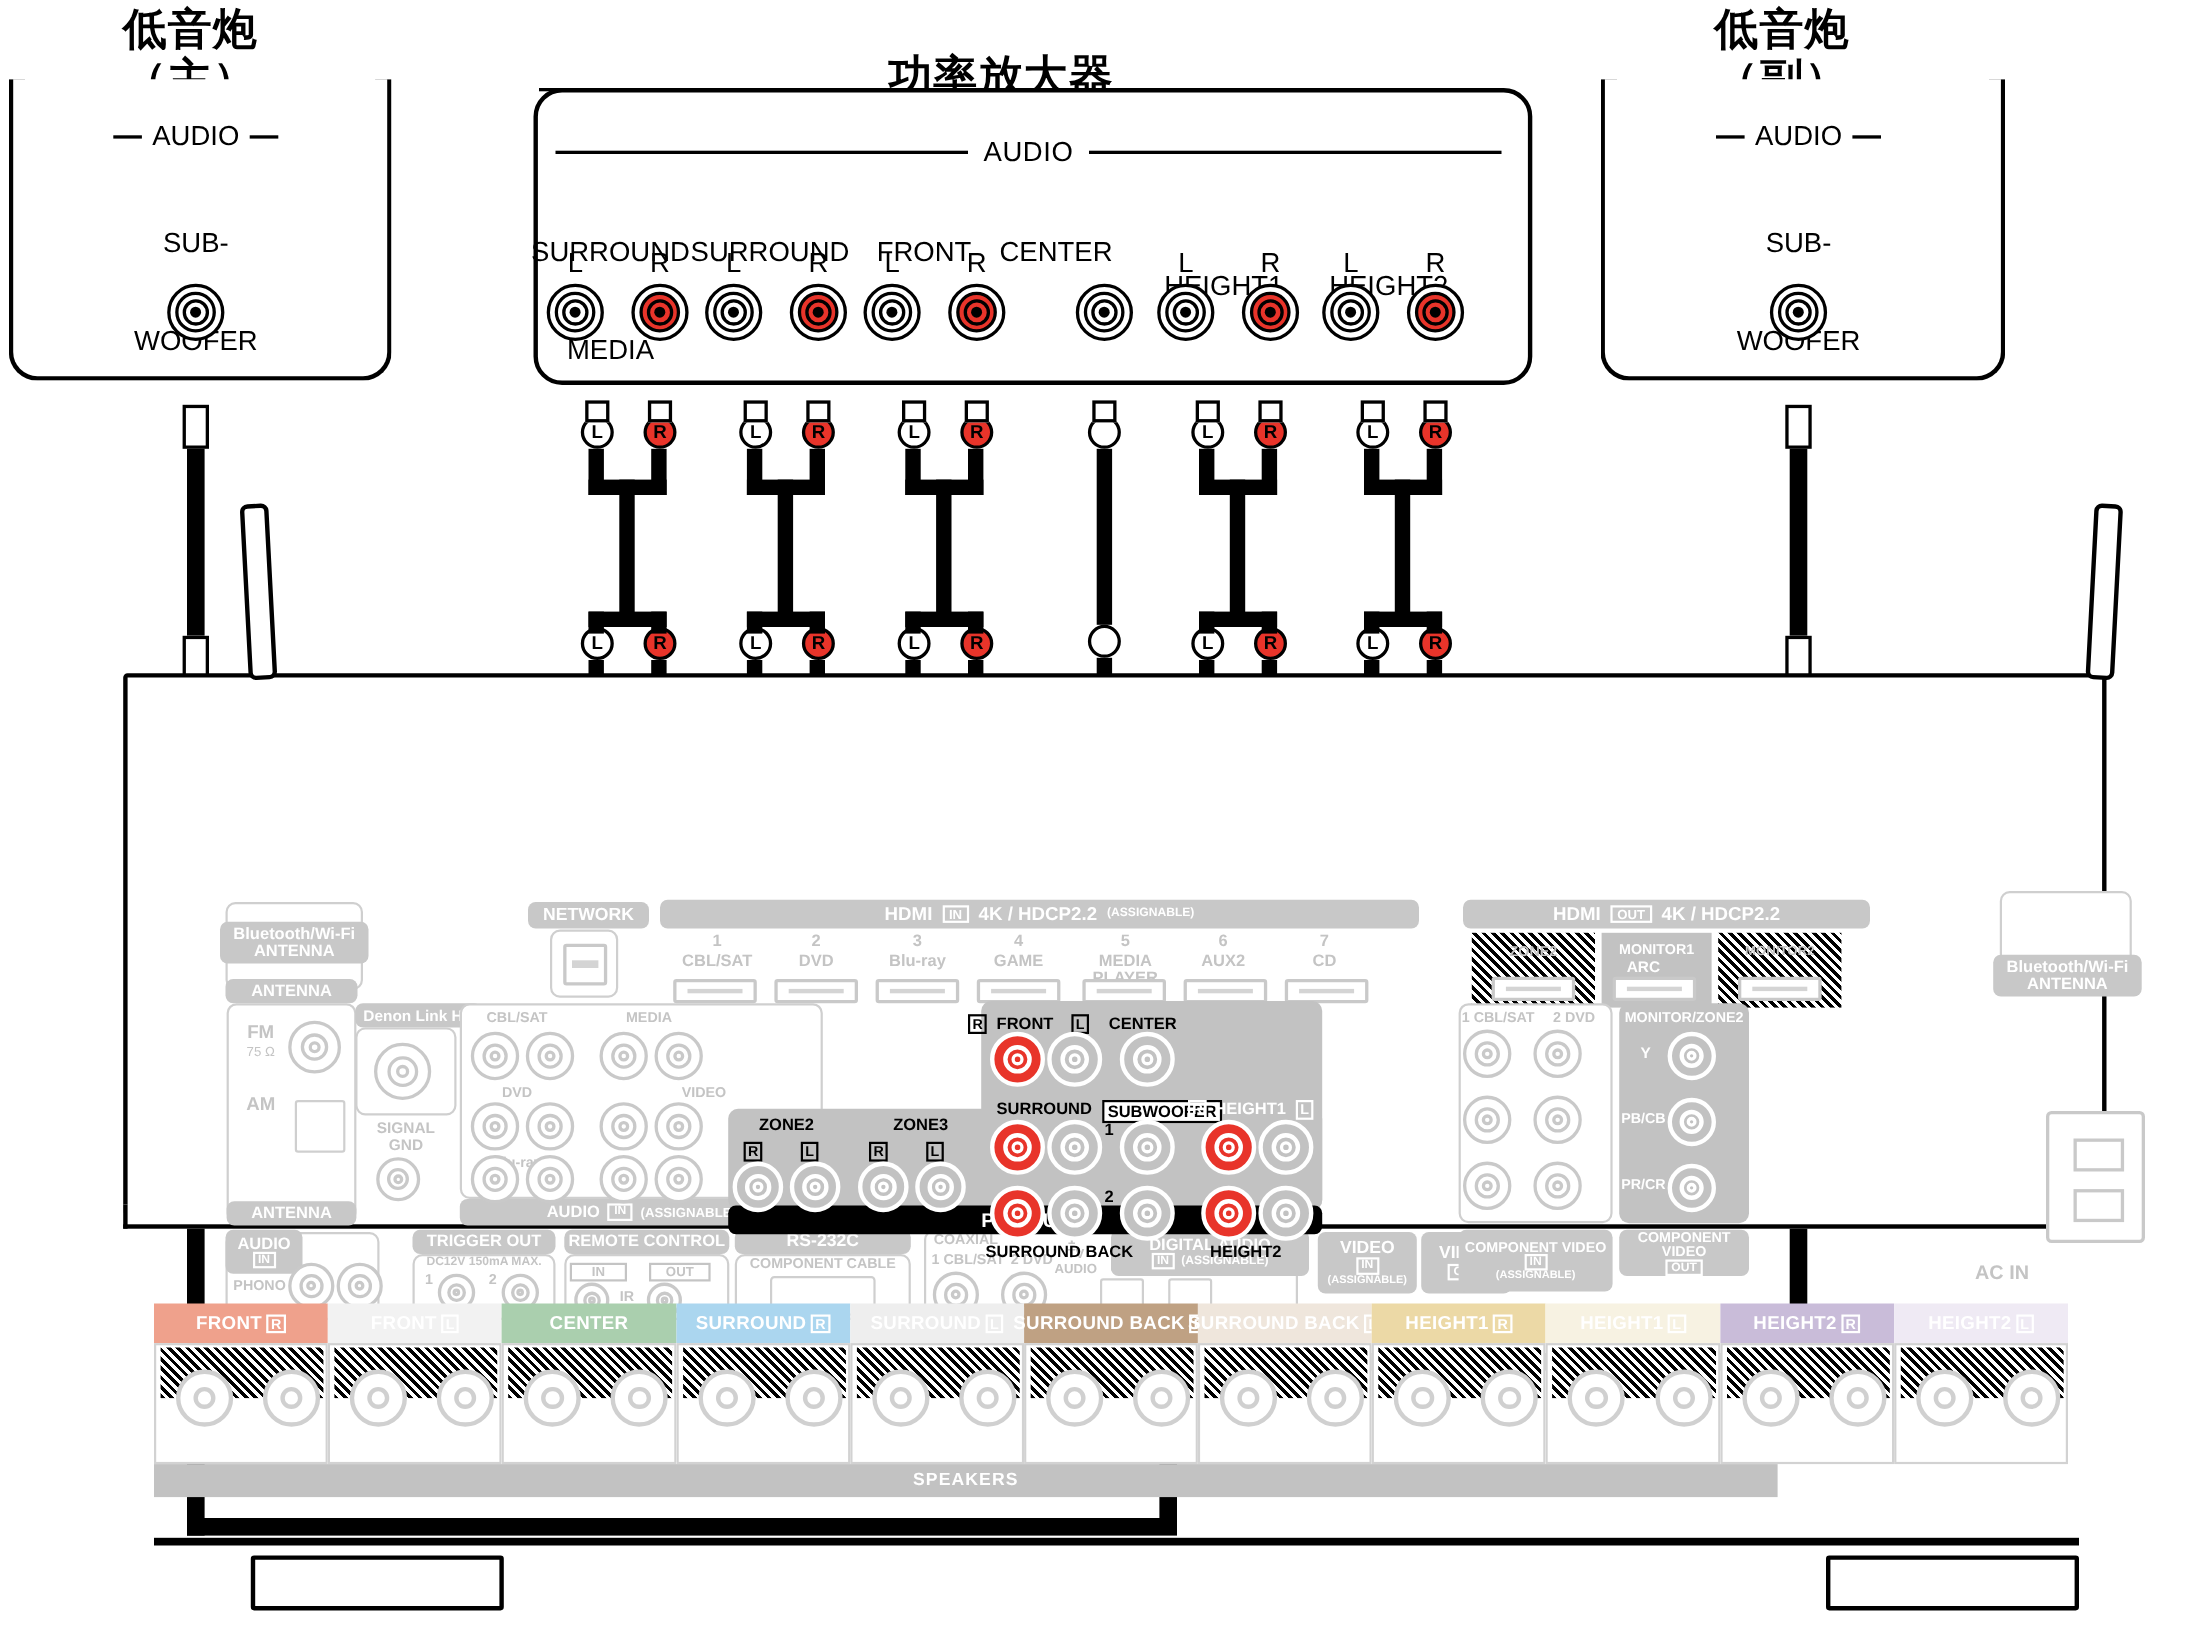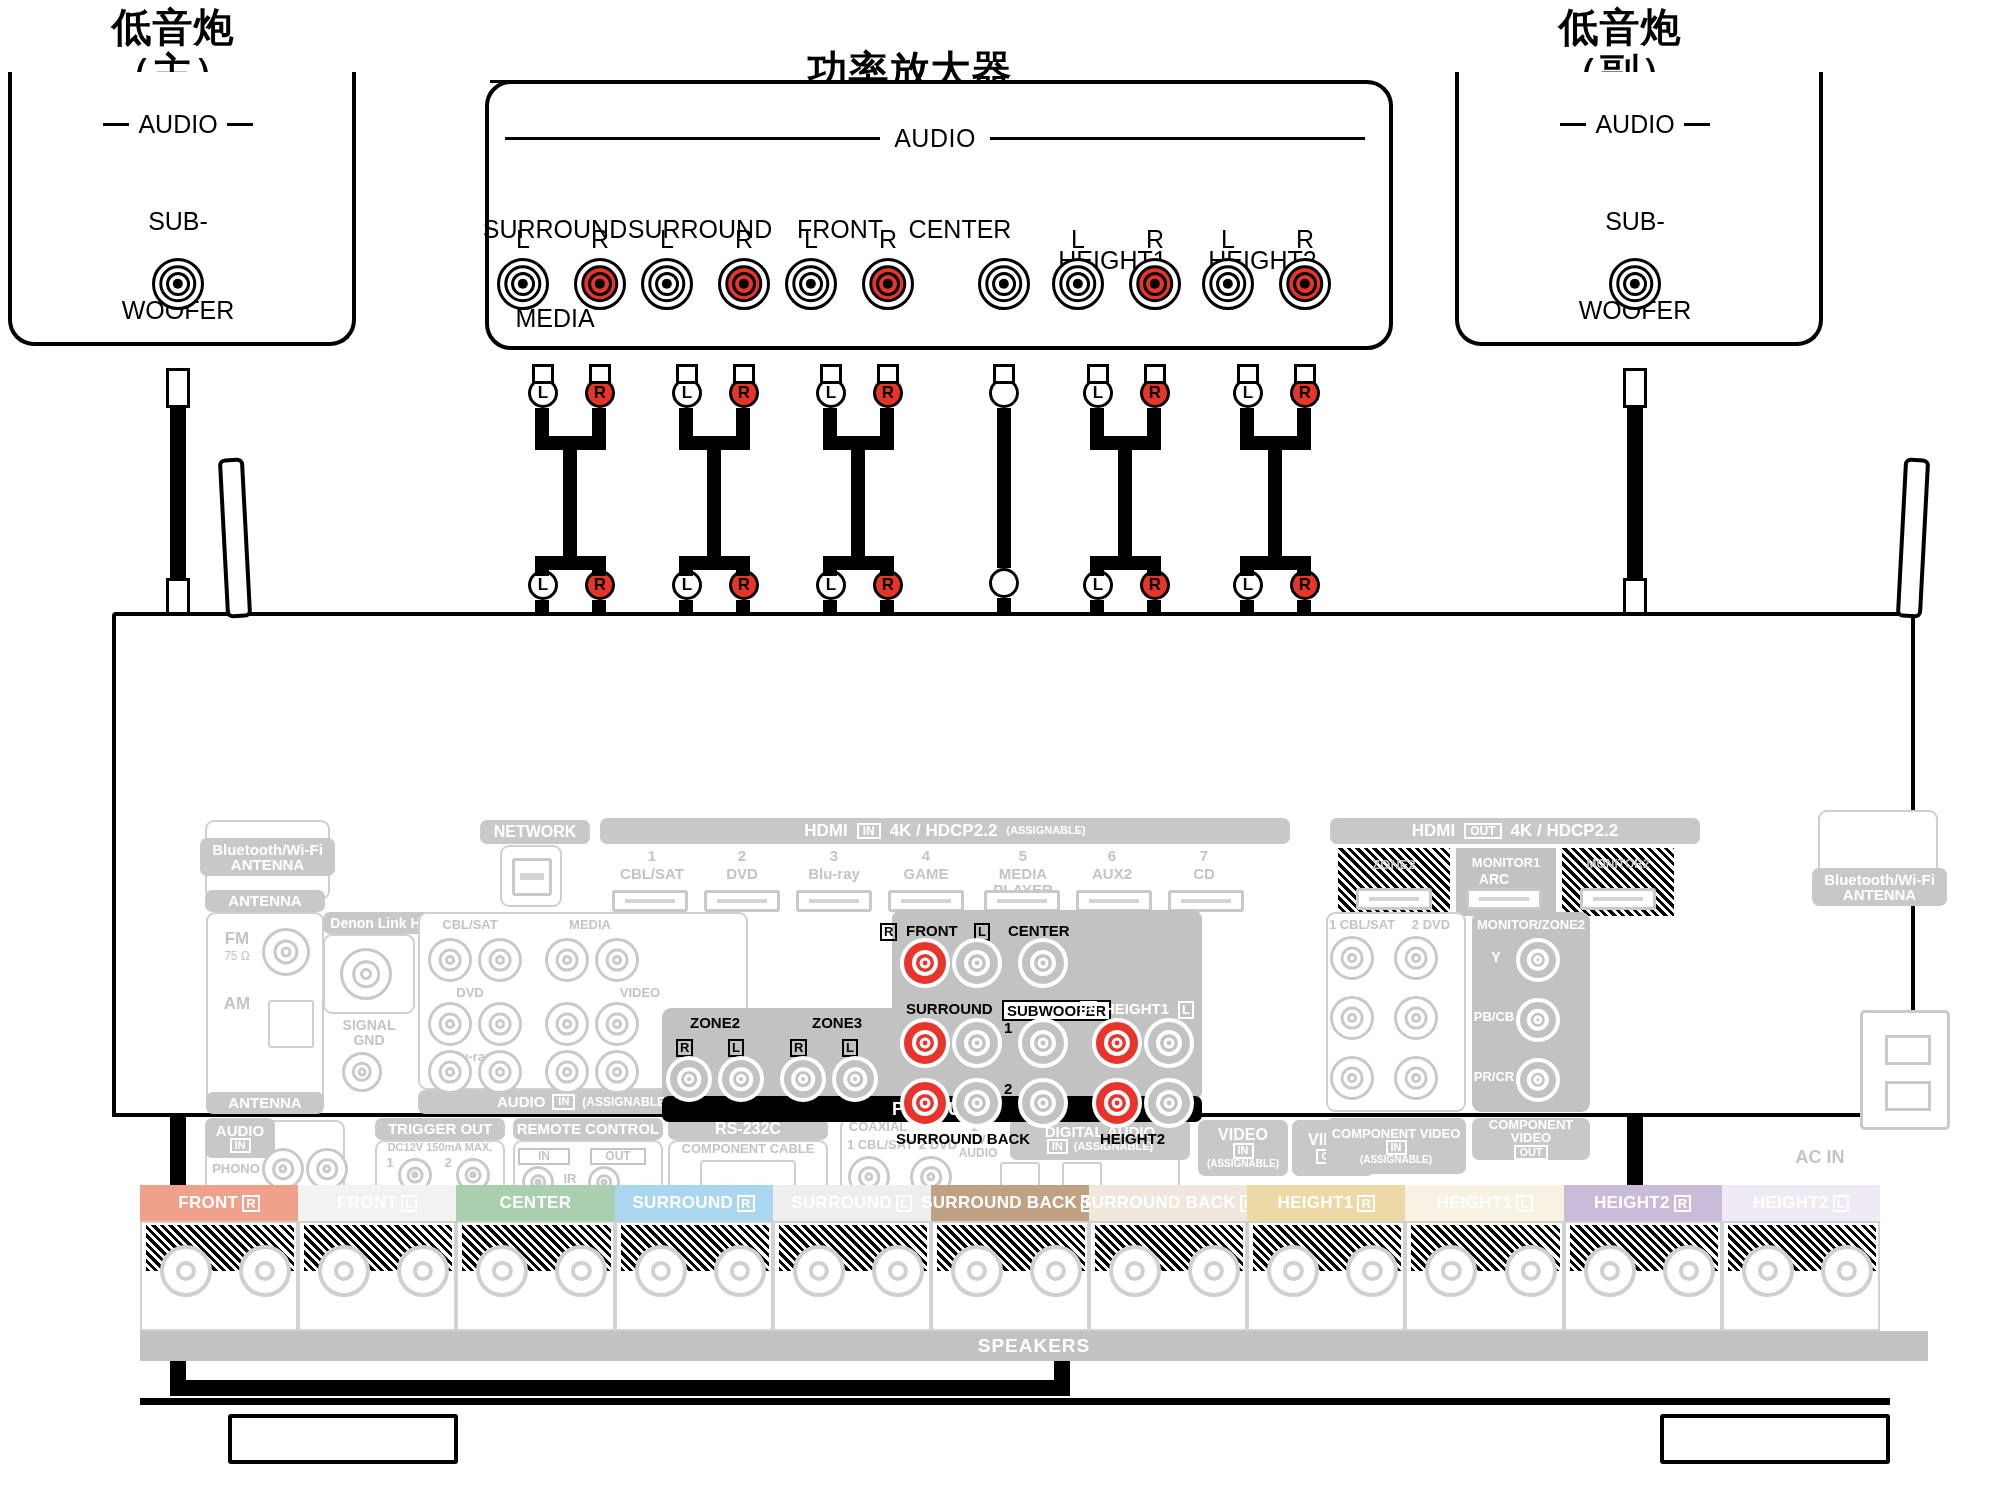--- a/index.html
+++ b/index.html
@@ -76,22 +76,22 @@
   
   #spkstrip{position:absolute;left:140px;top:1185px;width:1740px;height:36px;}
   .spkseg{position:absolute;top:0;height:36px;display:flex;align-items:center;justify-content:center;
           color:#fff;font-weight:700;font-size:17px;white-space:nowrap;letter-spacing:.3px;}
   .spkseg .bx{display:inline-block;border:2px solid #fff;padding:0 2px;margin-left:4px;font-size:13px;line-height:1;}
   #spkrow{position:absolute;left:140px;top:1221px;width:1740px;height:110px;}
   .spkgrp{position:absolute;top:0;height:110px;background:#fff;border:2px solid #d2d2d2;box-sizing:border-box;}
   .spkpost{position:absolute;border-radius:50%;border:4px solid #d0d0d0;box-sizing:border-box;background:#fff;}
   .spkpost::after{content:"";position:absolute;left:50%;top:50%;transform:translate(-50%,-50%);
                   width:46%;height:46%;border:4px solid #d0d0d0;border-radius:50%;box-sizing:border-box;}
-  #spktag{position:absolute;left:140px;top:1331px;width:1788px;height:30px;background:#c2c2c2;
-          display:flex;align-items:center;justify-content:center;color:#fff;font-weight:700;font-size:19px;letter-spacing:1px;}
+  #spktag{position:absolute;left:140px;top:1331px;width:1476px;height:30px;background:#c2c2c2;
+          display:flex;align-items:center;justify-content:center;color:#fff;font-weight:700;font-size:16px;letter-spacing:1px;}
   .hatch{position:absolute;background:repeating-linear-gradient(45deg,#000 0 3px,#fff 3px 6px);}
   .acplug{position:absolute;border:3px solid #c9c9c9;box-sizing:border-box;border-radius:5px;background:#fff;}
   .acplug .p{position:absolute;border:3px solid #c9c9c9;box-sizing:border-box;background:#fff;}
   .antenna{position:absolute;background:#fff;border:4px solid #000;box-sizing:border-box;border-radius:7px;}
 </style>
 </head>
 <body>
 
 <div id="stage">
 

